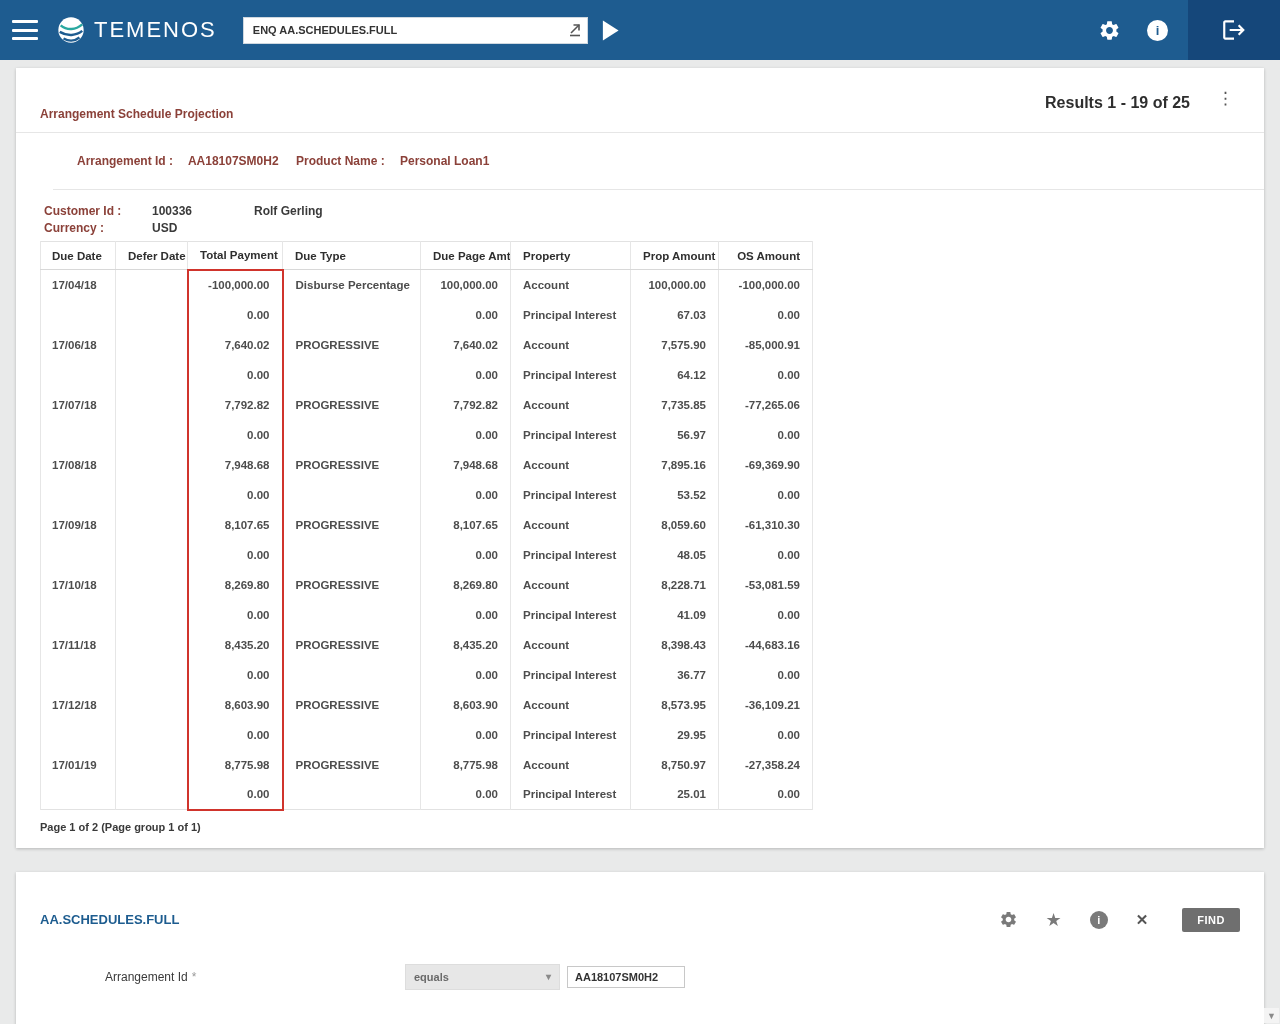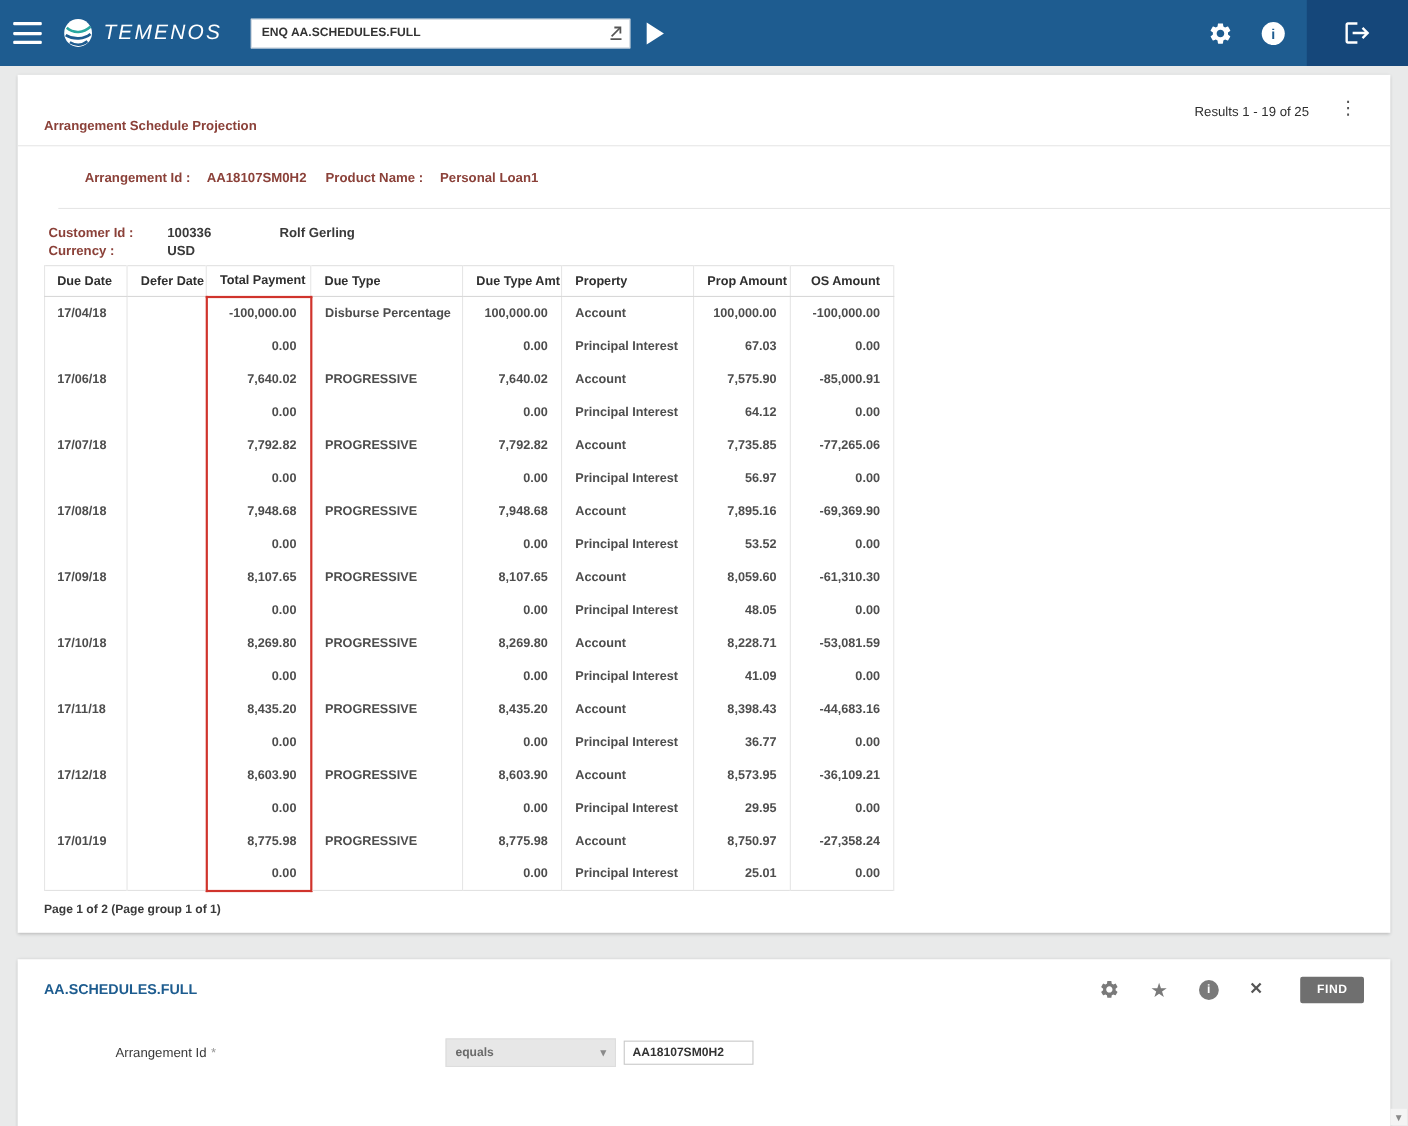--- a/index.html
+++ b/index.html
@@ -5,37 +5,37 @@
   * { margin:0; padding:0; box-sizing:border-box; }
   html,body { width:1280px; height:1024px; }
   body { font-family:"Liberation Sans", sans-serif; background:#e9eaea; overflow:hidden; }
   .viewport { position:relative; width:1280px; height:1024px; overflow:hidden; }
 
   
   .topbar { display:flex; align-items:center; height:60px; background:#1e5c90; padding-left:12px; }
   .hamburger { width:26px; height:20px; display:flex; flex-direction:column; justify-content:space-between; background:none; border:none; cursor:pointer; margin-right:18px; }
   .hamburger span { display:block; height:3px; background:#fff; border-radius:1px; }
   .brand { display:flex; align-items:center; gap:8px; }
-  .brand-text { color:#fff; font-size:19px; letter-spacing:2px; font-weight:400;font-style:italic; }
+  .brand-text { color:#fff; font-size:22px; letter-spacing:2px; font-weight:400; }
   .cmdwrap { position:relative; margin-left:26px; width:345px;text-decoration:underline; }
   .cmd { width:100%; height:27px; border:1px solid #cfd8e0; background:#fff; font-family:inherit; font-size:11px; font-weight:bold; color:#333; padding:0 32px 0 9px; }
   .cmd-icon { position:absolute; right:5px; top:5px; cursor:pointer; }
   .run { background:none; border:none; margin-left:13px; cursor:pointer; display:flex; align-items:center; }
   .top-right { margin-left:auto; display:flex; align-items:center; gap:26px; }
   .info-circ { width:21px; height:21px; border-radius:50%; background:#fff; color:#1e5c90; font-weight:bold; font-size:13px; display:flex; align-items:center; justify-content:center; cursor:pointer; }
   .signout { width:92px; height:60px; margin-left:20px; background:#15477a; display:flex; align-items:center; justify-content:center; cursor:pointer; }
 
   
   .page { padding:8px 16px 0 16px; }
   .card { background:#fff; box-shadow:0 1px 3px rgba(0,0,0,0.22); }
 
   
   .card-head { position:relative; height:65px; border-bottom:1px solid #e6e6e6; }
   .card-head h1 { position:absolute; left:24px; bottom:11px; font-size:12px; color:#8b4139; font-weight:bold; }
-  .results { position:absolute; right:74px; top:26px; font-size:12px; font-weight:normal; color:#2e2e2e; }
+  .results { position:absolute; right:74px; top:26px; font-size:16px; font-weight:bold; color:#2e2e2e; }
   .kebab { position:absolute; right:30px; top:22px; font-size:17px; color:#555; cursor:pointer; line-height:1; }
 
   .arr-row { height:57px; padding:21px 0 0 24px; border-bottom:1px solid #e6e6e6; font-size:12px; font-weight:bold;margin-left:37px; }
   .arr-row .lbl { color:#8b4139; margin-right:12px; }
   .arr-row .val { color:#8b4139; margin-right:14px; }
 
   .cust-block { padding:14px 0 6px 28px; display:grid; grid-template-columns:108px 102px auto; row-gap:3px; font-size:12px; font-weight:bold; }
   .cust-block .lbl { color:#8b4139; }
   .cust-block .val { color:#3a3a3a; }
 
@@ -52,21 +52,21 @@
   th:nth-child(7), td:nth-child(7) { width:88px;  text-align:right; }
   th:nth-child(8), td:nth-child(8) { width:94px;  text-align:right; }
   td.hl { border-left:2px solid #d0342c; border-right:2px solid #d0342c; }
   tbody tr:first-child td.hl { border-top:2px solid #d0342c; }
   tbody tr:last-child td.hl { border-bottom:2px solid #d0342c; }
 
   .pagination { padding:10px 0 15px 24px; font-size:11px; font-weight:bold; color:#3a3a3a; }
 
   
   .find-card { margin-top:24px; height:200px; }
-  .find-head { display:flex; justify-content:space-between; align-items:center; padding:16px 24px 0 24px; }
+  .find-head { display:flex; justify-content:space-between; align-items:center; padding:36px 24px 0 24px; }
   .find-title { color:#1d5c8f; font-size:13px; font-weight:bold; }
   .find-tools { display:flex; align-items:center; gap:28px; }
   .tool { cursor:pointer; }
   .star { color:#7a7a7a; font-size:18px; line-height:1; }
   .info-gray { width:18px; height:18px; border-radius:50%; background:#7a7a7a; color:#fff; font-weight:bold; font-size:11px; display:flex; align-items:center; justify-content:center; }
   .close-x { color:#555; font-size:15px; font-weight:bold; line-height:1; }
   .find-btn { background:#6f6f6f; color:#fff; border:none; font-family:inherit; font-size:11px; font-weight:bold; letter-spacing:0.5px; padding:6px 15px; border-radius:2px; cursor:pointer; margin-left:6px; }
   .find-row { margin-top:32px; display:flex; align-items:center; padding-left:89px; }
   .find-row label { width:300px; font-size:12px; font-weight:normal; color:#3a3a3a; }
   .req { color:#9a9a9a; margin-left:4px; }
@@ -147,21 +147,21 @@
         <span></span>
       </div>
 
       <table>
         <thead>
           <tr>
               <th>Due Date</th>
               <th>Defer Date</th>
               <th>Total Payment</th>
               <th>Due Type</th>
-              <th>Due Type Amt</th>
+              <th>Due Page Amt</th>
               <th>Property</th>
               <th>Prop Amount</th>
               <th>OS Amount</th>
             </tr>
         </thead>
         <tbody>
             <tr>
               <td>17/04/18</td>
               <td></td>
               <td class="hl">-100,000.00</td>

